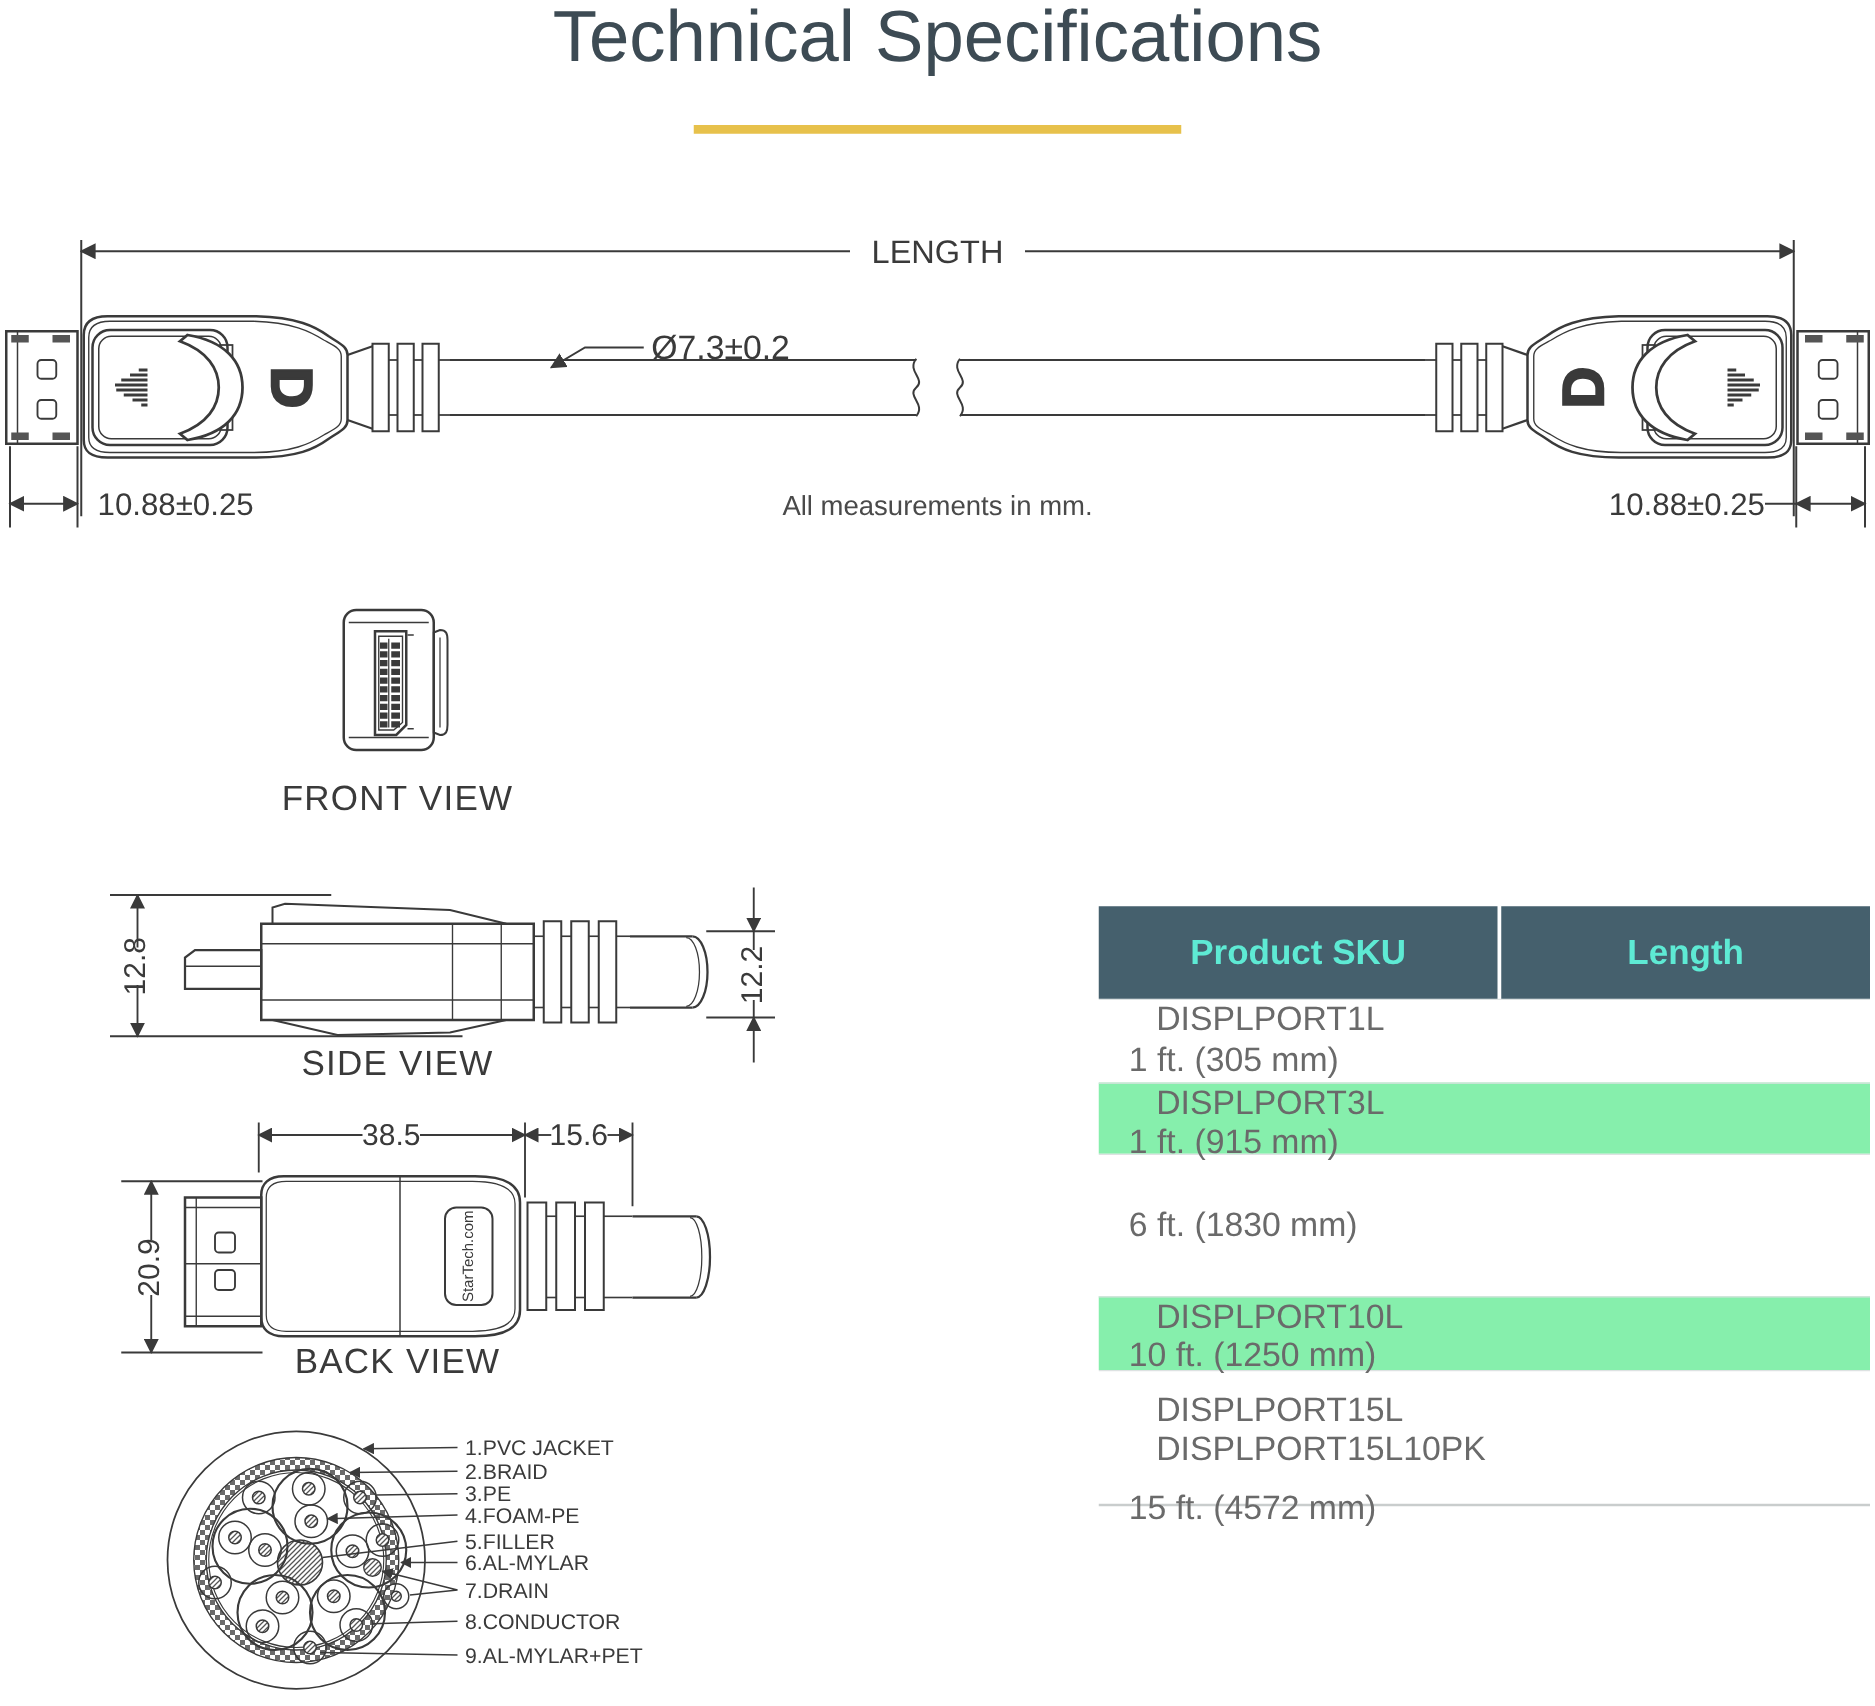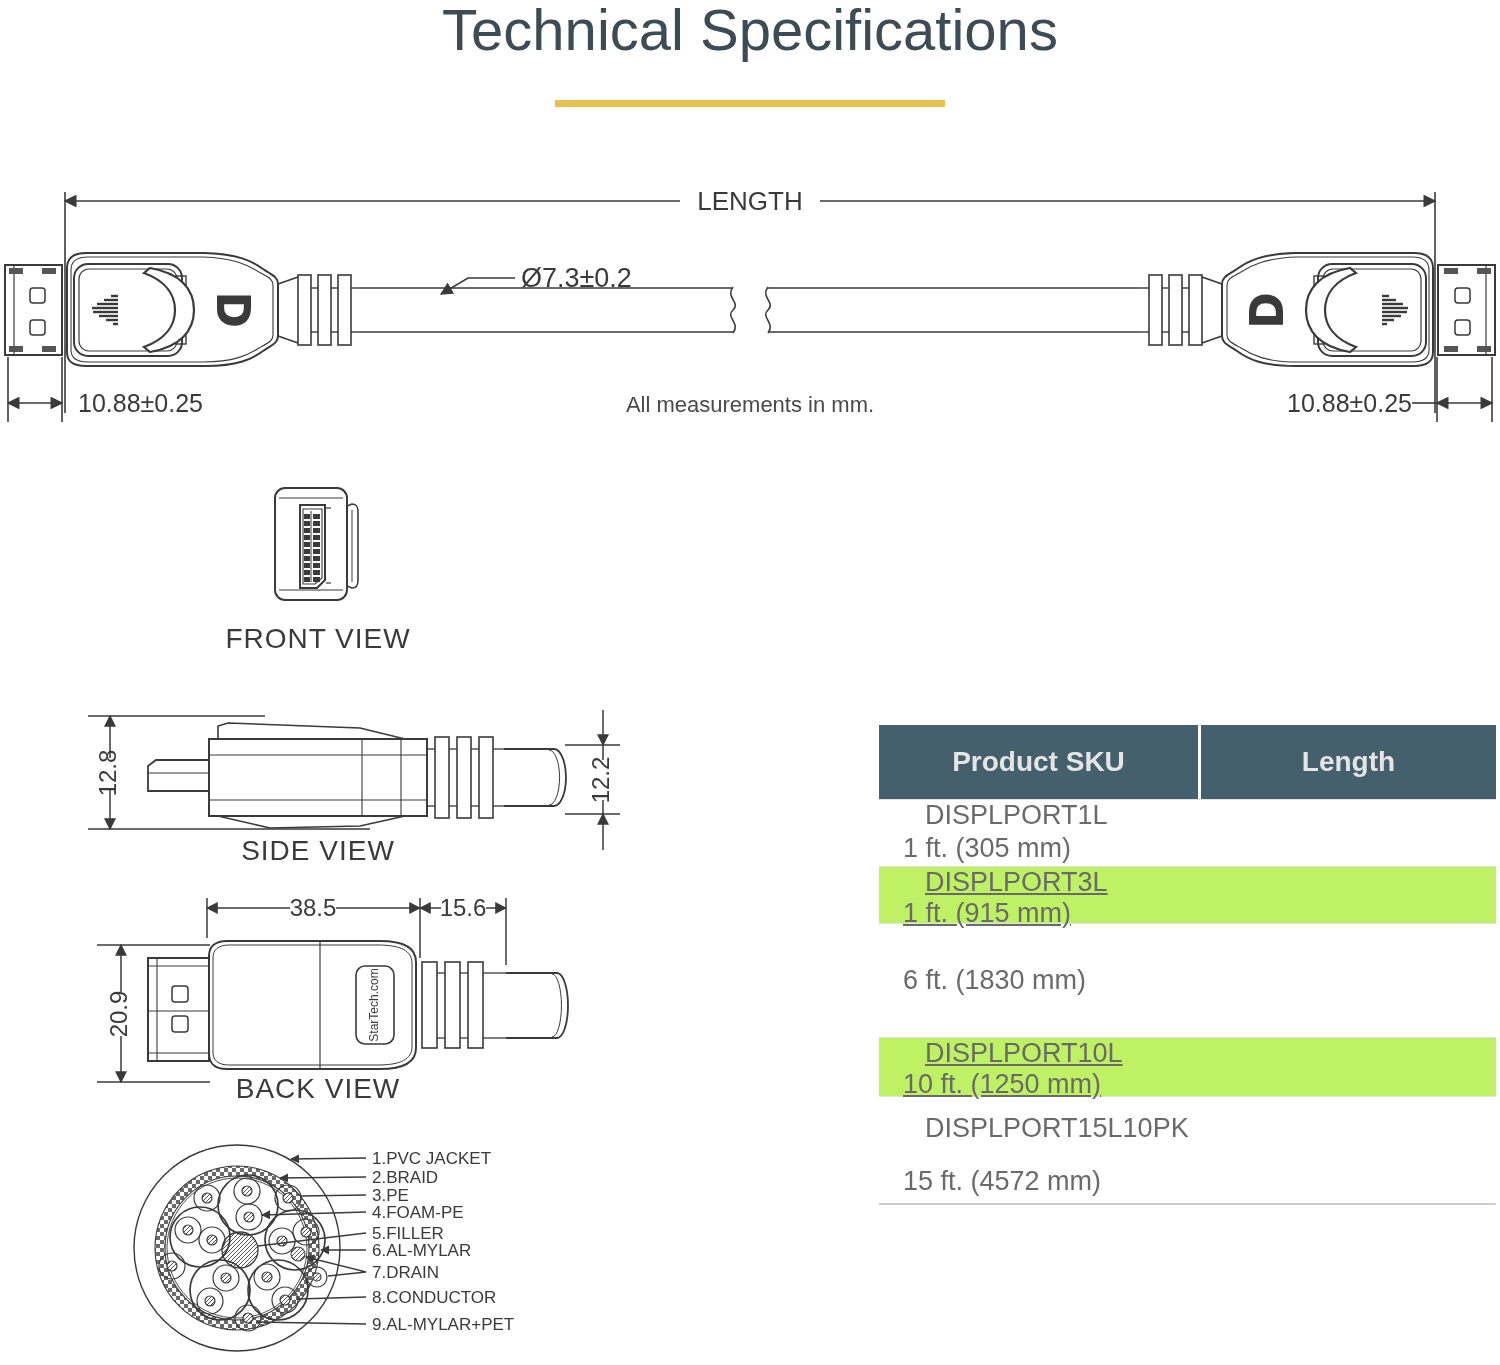--- a/index.html
+++ b/index.html
@@ -12,27 +12,27 @@
   
   svg{position:absolute;overflow:visible;}
   svg text{font-family:"Liberation Sans", sans-serif;fill:#3a3a3a;}
   .dimtxt{font-size:24px;}
   .viewlbl{font-size:28px;letter-spacing:1px;}
   .note{font-size:22px;fill:#4a4a4a;}
   .xslbl{font-size:17px;}
   
   #spec-table{position:absolute;left:879px;top:725px;width:617px;font-size:27px;color:#6a6a6a;}
   .thead{display:flex;height:74px;}
-  .th{background:#45606d;color:#e5e5e5;font-weight:bold;font-size:28px;
+  .th{background:#45606d;color:#5eead4;font-weight:bold;font-size:28px;
       display:flex;align-items:center;justify-content:center;}
   .th.c1{width:319px;margin-right:3px;}
   .th.c2{flex:1;}
   .trow{display:flex;border-top:1px solid #dde2e2;flex-direction:column;}
   .trow:first-of-type{border-top:none;}
-  .trow.shaded{background:#bef264;text-decoration:underline;}
+  .trow.shaded{background:#86efac;}
   .sku{width:322px;padding-left:46px;box-sizing:border-box;display:flex;flex-direction:column;justify-content:center;}
   .sku.dbl{justify-content:space-between;padding-top:16px;padding-bottom:16px;}
   .len{flex:1;display:flex;align-items:center;padding-left:24px;}
   .tbottom{border-top:2px solid #c9cdcd;height:0;}
 </style>
 </head>
 <body>
 
 <div id="page">
 
@@ -426,20 +426,21 @@
 
     <div class="trow shaded" style="height:58px">
       <div class="sku">
           <span>DISPLPORT10L</span>
         </div>
       <div class="len">10 ft. (1250 mm)</div>
     </div>
 
     <div class="trow" style="height:106px">
       <div class="sku dbl">
+        <span>DISPLPORT15L</span>
         <span>DISPLPORT15L10PK</span>
       </div>
       <div class="len">15 ft. (4572 mm)</div>
     </div>
 
     <div class="tbottom"></div>
   </div>
 
 </div>
 

